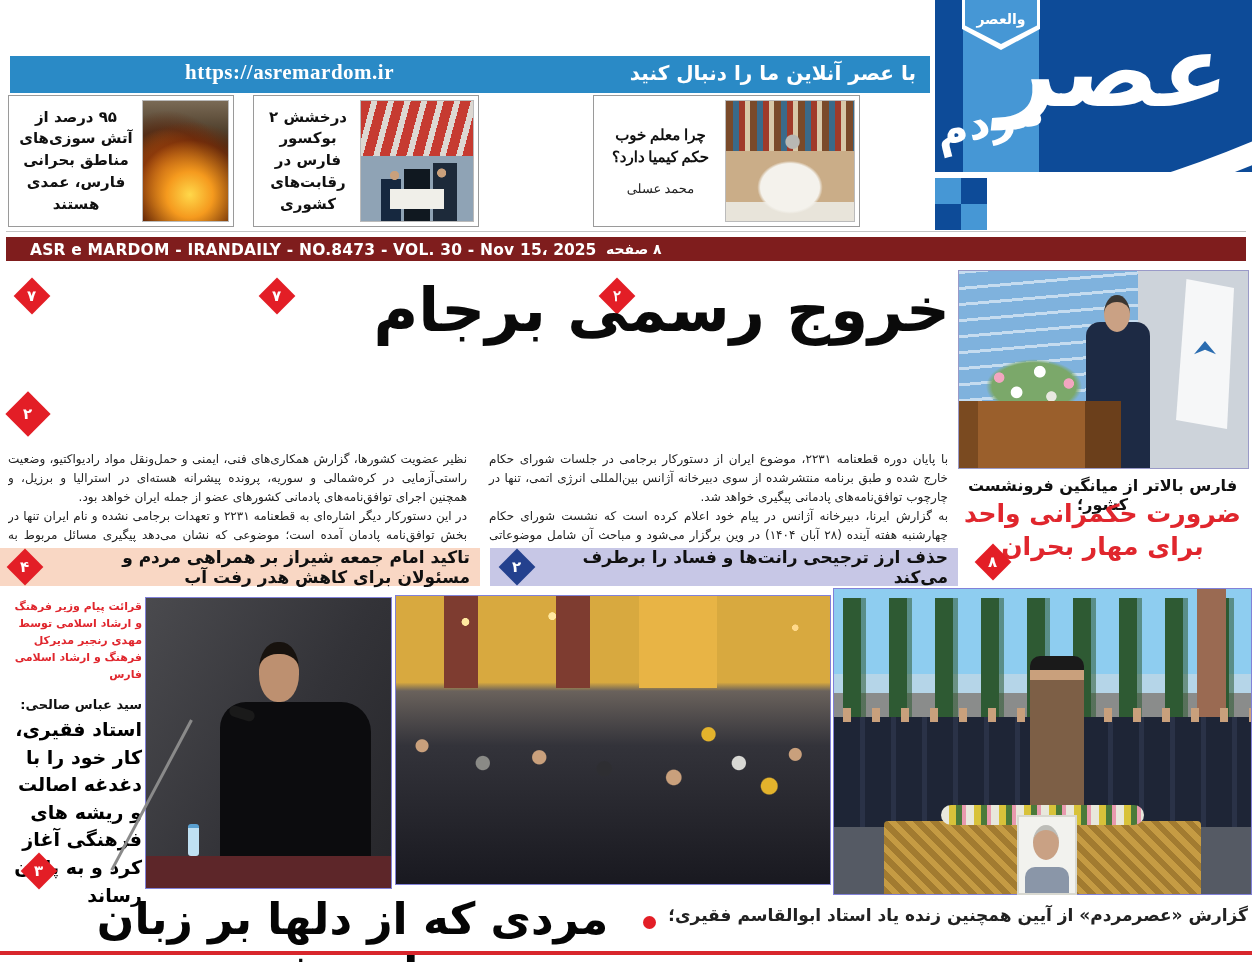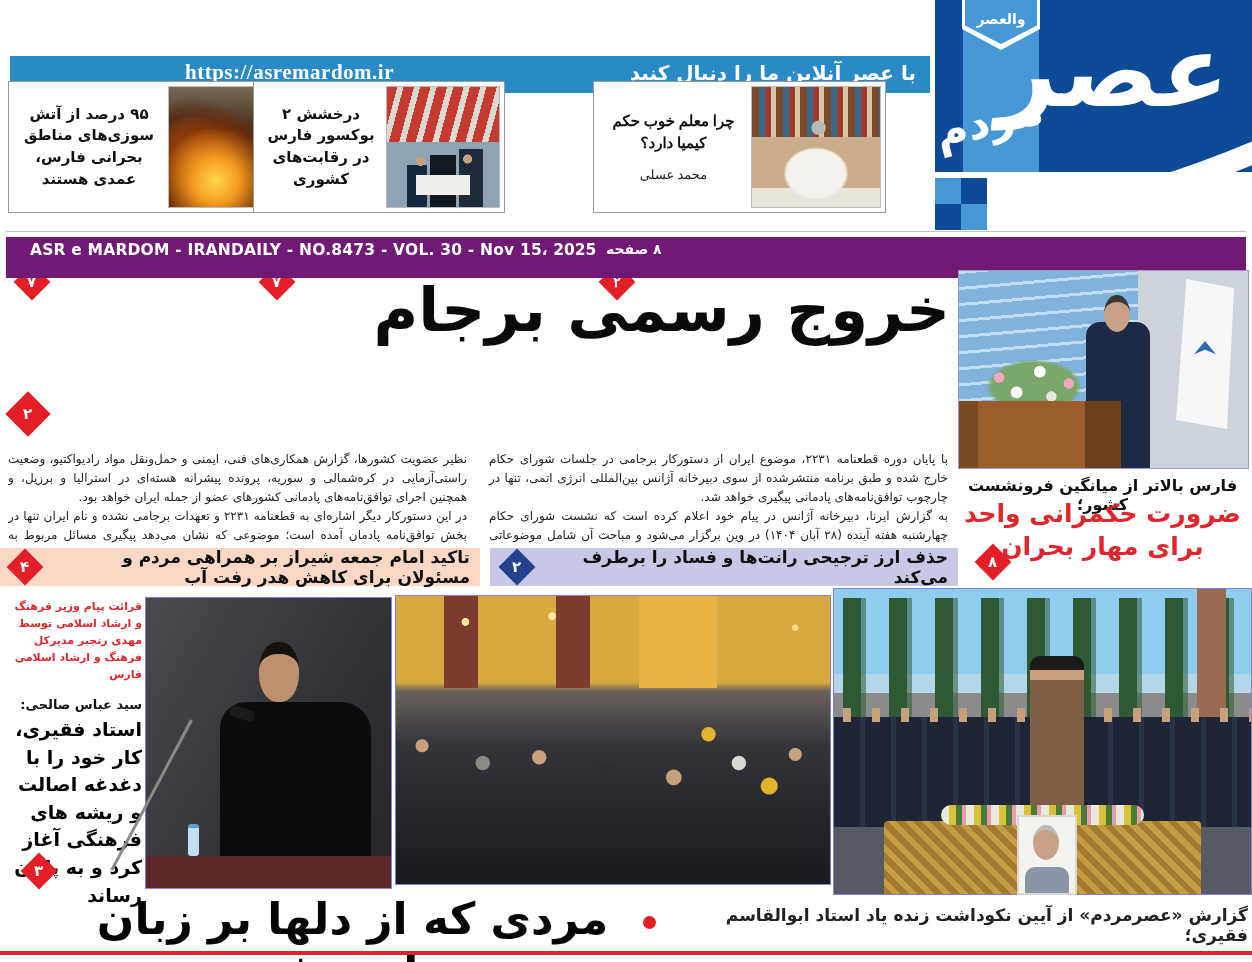--- a/index.html
+++ b/index.html
@@ -27,21 +27,21 @@
   .mardom{left:22px;top:92px;width:86px;text-align:center;color:#fff;font-size:44px;
           font-weight:bold;transform:rotate(-14deg);}
   .swoosh{left:0;top:118px;}
   .check{left:0;top:178px;width:52px;height:52px;}
   .check div{position:absolute;width:26px;height:26px;}
   .ck1{left:0;top:0;background:#4697d5;} .ck2{left:26px;top:0;background:#0d4b98;}
   .ck3{left:0;top:26px;background:#0d4b98;} .ck4{left:26px;top:26px;background:#4697d5;}
   .tagline{right:12px;top:199px;color:#fff;font-size:12.5px;}
 
   
-  .teaser{top:81px;height:130px;background:#fff;border:1px solid #9a9a9a;padding-left:26px;}
+  .teaser{top:95px;height:130px;background:#fff;border:1px solid #9a9a9a;}
   .t1{left:8px;width:224px;} .t2{left:253px;width:224px;} .t3{left:593px;width:265px;font-family:Liberation Serif, serif;}
   .tphoto{position:absolute;top:4px;right:4px;bottom:4px;border:1px solid #bbb;}
   .t1 .tphoto{width:85px;} .t2 .tphoto{width:112px;} .t3 .tphoto{width:128px;}
   .ttext{position:absolute;top:0;left:8px;display:flex;flex-direction:column;justify-content:center;}
   .t1 .ttext{right:98px;height:100%;} .t2 .ttext{right:124px;height:100%;} .t3 .ttext{right:140px;height:100%;}
   .ttitle{font-size:15px;font-weight:bold;color:#111;text-align:center;line-height:1.45;}
   .tbyline{font-size:13px;color:#222;text-align:center;margin-top:12px;}
 
   
   .wildfire{background:
@@ -58,21 +58,21 @@
      linear-gradient(180deg, rgba(0,0,0,0) 0 46%, #8fa3b5 46% 100%),
      repeating-linear-gradient(105deg,#c63b31 0 10px,#ddd8d2 10px 16px);}
   .columnist{background:
      radial-gradient(circle 11px at 52% 34%, #b8b8b4 0 60%, rgba(0,0,0,0) 70%),
      radial-gradient(ellipse 42px 34px at 50% 72%, #f4f2ec 0 70%, rgba(0,0,0,0) 78%),
      linear-gradient(180deg, rgba(0,0,0,0) 0 84%, #e8e4da 84% 100%),
      linear-gradient(180deg, rgba(0,0,0,0) 0 42%, #caad88 42% 100%),
      repeating-linear-gradient(90deg,#7a4a2a 0 7px,#3a6a8a 7px 13px,#a03a2a 13px 19px,#d8c8a8 19px 24px);}
 
   
-  .datebar{left:6px;top:237px;width:1240px;height:41px;background:#701a75;color:#fff;}
+  .datebar{left:6px;top:237px;width:1240px;height:24px;background:#7f1d1d;color:#fff;}
   .hairline{left:6px;top:231px;width:1240px;height:1px;background:#c4c4c4;}
   .dlatin{position:absolute;left:24px;top:4px;font-weight:bold;font-size:15.5px;letter-spacing:.2px;}
   .dpages{position:absolute;left:600px;top:4px;font-weight:bold;font-size:14px;}
   .dpersian{position:absolute;right:8px;top:4px;font-weight:bold;font-size:14px;}
 
   
   .leadhead{left:0;top:266px;width:950px;text-align:right;color:#0a0a0a;font-weight:bold;
             font-size:61px;line-height:87px;letter-spacing:-1px;}
   .leadbody{left:8px;top:450px;width:940px;height:96px;font-size:12px;line-height:1.58;color:#222;
             text-align:justify;column-count:2;column-gap:22px;overflow:hidden;}
@@ -337,18 +337,18 @@
     <div class="cleric"></div>
     <div class="memorial-table">
       <div class="flower-wreath"></div>
       <div class="portrait">
         <div class="portrait-face"></div>
         <div class="portrait-shirt"></div>
       </div>
     </div>
   </div>
 
-  <div class="bkicker abs" dir="rtl">گزارش «عصرمردم» از آیین نکوداشت زنده یاد استاد ابوالقاسم فقیری؛</div>
+  <div class="bkicker abs" dir="rtl">گزارش «عصرمردم» از آیین همچنین زنده یاد استاد ابوالقاسم فقیری؛</div>
   <div class="red-dot abs"></div>
   <div class="bheadline abs" dir="rtl">مردی که از دلها بر زبان جاری شد</div>
   <div class="redrule abs"></div>
 
 </div>
 
 </body></html>

